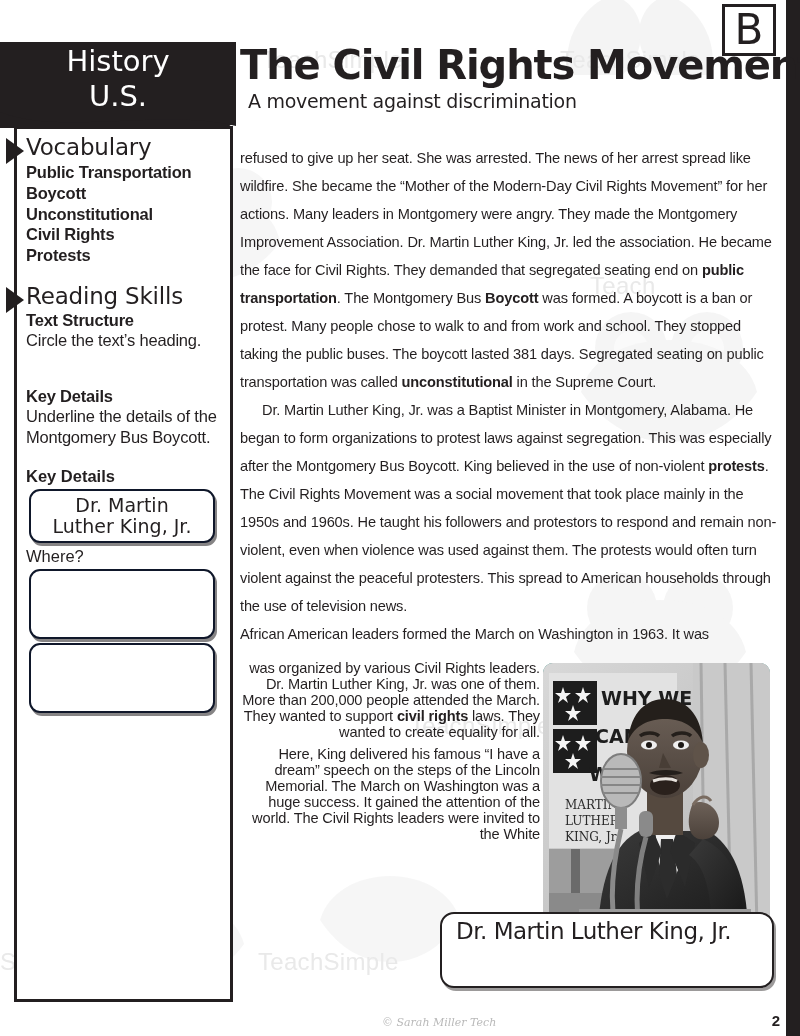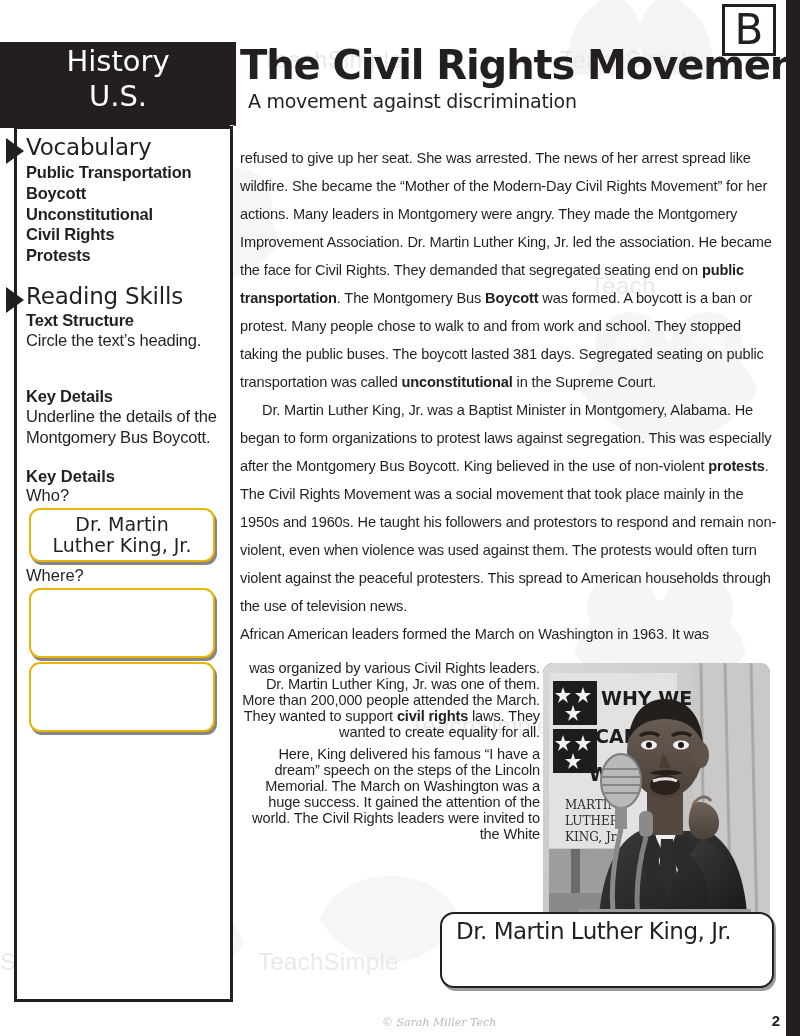--- a/index.html
+++ b/index.html
@@ -199,21 +199,21 @@
     font-size: 16.5px;
     font-weight: bold;
     color: #231f20;
     margin-top: 2px;
   }
   .qsub {
     font-size: 16.5px;
     color: #231f20;
   }
   .ansbox {
-    border: 2px solid #eab308;
+    border: 2px solid #0f172a;
     border-radius: 11px;
     background: #fff;
     box-shadow: 2px 3px 0 rgba(35,31,32,.55);
     margin: 3px 0 4px 3px;
     width: 186px;
     display: flex;
     align-items: center;
     justify-content: center;
     text-align: center;
   }
@@ -433,21 +433,20 @@
 
     <div class="gap"></div>
 
     <div class="skill-title">Key Details</div>
     <div class="skill-body">Underline the details of the Montgomery Bus Boycott.</div>
 
     <div class="gap"></div>
 
     <div class="qlabel">Key Details</div>
 
-    <div class="qsub">Who?</div>
     <div class="ansbox filled">
       <span style="white-space:pre-line">Dr. Martin
 Luther King, Jr.</span>
     </div>
 
     <div class="qsub">Where?</div>
     <div class="ansbox empty">
       <span></span>
     </div>
 

